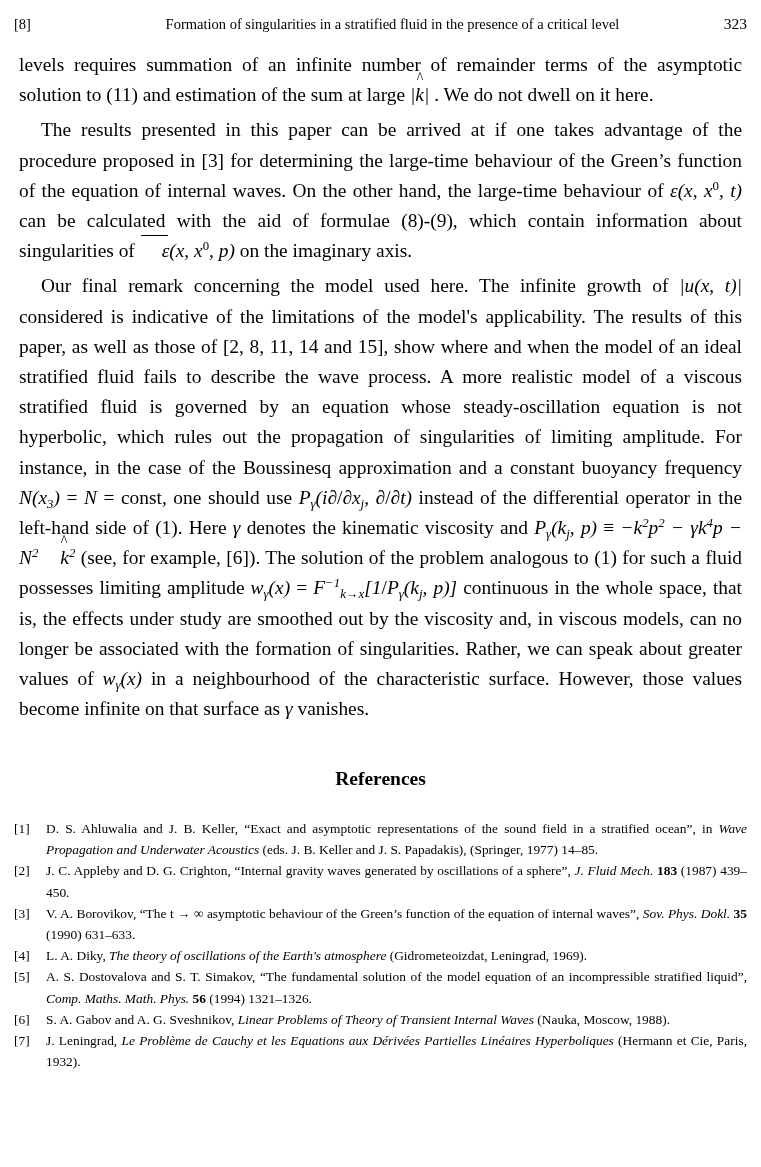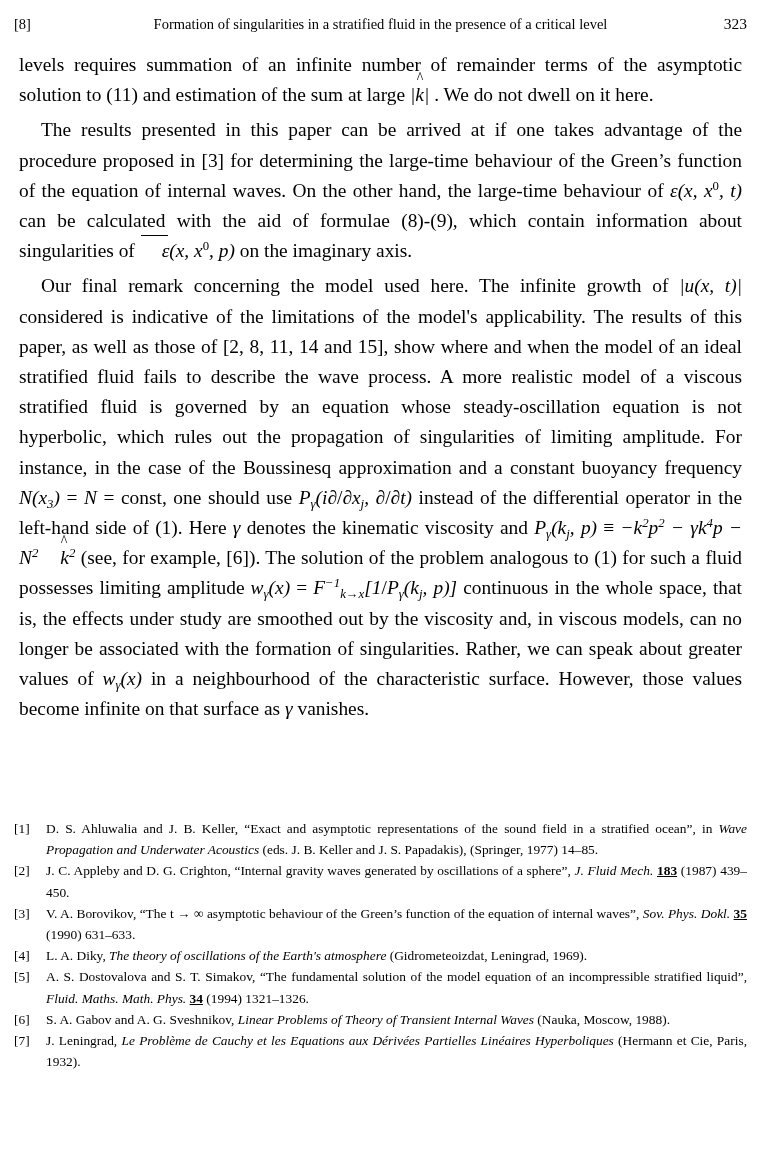--- a/index.html
+++ b/index.html
@@ -33,21 +33,21 @@
     font-size: 14.5px;
     line-height: 20px;
     white-space: nowrap;
   }
   .runhead .folio-left {
     position: absolute;
     left: 0; top: 0;
   }
   .runhead .runtitle {
     position: absolute;
-    left: 0; top: 0;
+    left: 12px; top: 0;
     width: 733px;
     text-align: center;
   }
   .runhead .folio-right {
     position: absolute;
     right: 0; top: 0;
     font-size: 15.5px;
   }
 
   
@@ -130,21 +130,21 @@
     margin: 0 0 0 0;
   }
   .ref-num {
     position: absolute;
     left: 0;
     top: 0;
     width: 28px;
     text-align: left;
   }
   .ref-item i, .ref-item em { font-style: italic; }
-  .ref-item b, .ref-item strong { font-weight: bold; text-decoration: underline; }
+  .ref-item b, .ref-item strong { font-weight: bold; }
 </style>
 </head>
 <body>
 
 <div class="page">
 
   <div class="runhead">
     <span class="folio-left">[8]</span>
     <span class="runtitle">Formation of singularities in a stratified fluid in the presence of a critical level</span>
     <span class="folio-right">323</span>
@@ -153,41 +153,42 @@
   <div class="body-block">
 
     <p><span>levels requires summation of an infinite number of remainder terms of the asymptotic solution to (11) and estimation of the sum at large </span><span class="mi">|<span class="overhat">k</span>|</span><span> . We do not dwell on it here.</span></p>
 
     <p class="indented"><span>The results presented in this paper can be arrived at if one takes advantage of the procedure proposed in [3] for determining the large-time behaviour of the Green’s function of the equation of internal waves. On the other hand, the large-time behaviour of </span><span class="mi">ε(x, x<sup class="mup">0</sup>, t)</span><span> can be calculated with the aid of formulae (8)-(9), which contain information about singularities of </span><span class="mi"><span class="overbar">ε</span>(x, x<sup class="mup">0</sup>, p)</span><span> on the imaginary axis.</span></p>
 
     <p class="indented"><span>Our final remark concerning the model used here. The infinite growth of </span><span class="mi">|u(x, t)|</span><span> considered is indicative of the limitations of the model's applicability. The results of this paper, as well as those of [2, 8, 11, 14 and 15], show where and when the model of an ideal stratified fluid fails to describe the wave process. A more realistic model of a viscous stratified fluid is governed by an equation whose steady-oscillation equation is not hyperbolic, which rules out the propagation of singularities of limiting amplitude. For instance, in the case of the Boussinesq approximation and a constant buoyancy frequency </span><span class="mi">N(x<sub>3</sub>) <span class="mup">=</span> N <span class="mup">= const</span></span><span>, one should use </span><span class="mi">P<sub>γ</sub>(i∂<span class="frac-sl">/</span>∂x<sub>j</sub>, ∂<span class="frac-sl">/</span>∂t)</span><span> instead of the differential operator in the left-hand side of (1). Here </span><span class="mi">γ</span><span> denotes the kinematic viscosity and </span><span class="mi">P<sub>γ</sub>(k<sub>j</sub>, p) <span class="mup">≡</span> −k<sup>2</sup>p<sup>2</sup> − γk<sup>4</sup>p − N<sup>2</sup><span class="overhat">k</span><sup>2</sup></span><span> (see, for example, [6]). The solution of the problem analogous to (1) for such a fluid possesses limiting amplitude </span><span class="mi">w<sub>γ</sub>(x) <span class="mup">=</span> F<sup>−1</sup><sub>k→x</sub>[1<span class="frac-sl">/</span>P<sub>γ</sub>(k<sub>j</sub>, p)]</span><span> continuous in the whole space, that is, the effects under study are smoothed out by the viscosity and, in viscous models, can no longer be associated with the formation of singularities. Rather, we can speak about greater values of </span><span class="mi">w<sub>γ</sub>(x)</span><span> in a neighbourhood of the characteristic surface. However, those values become infinite on that surface as </span><span class="mi">γ</span><span> vanishes.</span></p>
 
   </div>
 
+  <div class="ref-heading">References</div>
 
   <div class="ref-list">
 
     <div class="ref-item">
       <span class="ref-num">[1]</span><span>D. S. Ahluwalia and J. B. Keller, “Exact and asymptotic representations of the sound field in a stratified ocean”, in </span><i>Wave Propagation and Underwater Acoustics</i><span> (eds. J. B. Keller and J. S. Papadakis), (Springer, 1977) 14–85.</span>
     </div>
 
     <div class="ref-item">
       <span class="ref-num">[2]</span><span>J. C. Appleby and D. G. Crighton, “Internal gravity waves generated by oscillations of a sphere”, </span><i>J. Fluid Mech.</i> <b>183</b><span> (1987) 439–450.</span>
     </div>
 
     <div class="ref-item">
       <span class="ref-num">[3]</span><span>V. A. Borovikov, “The t → ∞ asymptotic behaviour of the Green’s function of the equation of internal waves”, </span><i>Sov. Phys. Dokl.</i> <b>35</b><span> (1990) 631–633.</span>
     </div>
 
     <div class="ref-item">
       <span class="ref-num">[4]</span><span>L. A. Diky, </span><i>The theory of oscillations of the Earth's atmosphere</i><span> (Gidrometeoizdat, Leningrad, 1969).</span>
     </div>
 
     <div class="ref-item">
-      <span class="ref-num">[5]</span><span>A. S. Dostovalova and S. T. Simakov, “The fundamental solution of the model equation of an incompressible stratified liquid”, </span><i>Fluid. Maths. Math. Phys.</i> <b>34</b><span> (1994) 1321–1326.</span>
+      <span class="ref-num">[5]</span><span>A. S. Dostovalova and S. T. Simakov, “The fundamental solution of the model equation of an incompressible stratified liquid”, </span><i>Comp. Maths. Math. Phys.</i> <b>56</b><span> (1994) 1321–1326.</span>
     </div>
 
     <div class="ref-item">
       <span class="ref-num">[6]</span><span>S. A. Gabov and A. G. Sveshnikov, </span><i>Linear Problems of Theory of Transient Internal Waves</i><span> (Nauka, Moscow, 1988).</span>
     </div>
 
     <div class="ref-item">
       <span class="ref-num">[7]</span><span>J. Leningrad, </span><i>Le Problème de Cauchy et les Equations aux Dérivées Partielles Linéaires Hyperboliques</i><span> (Hermann et Cie, Paris, 1932).</span>
     </div>
 

